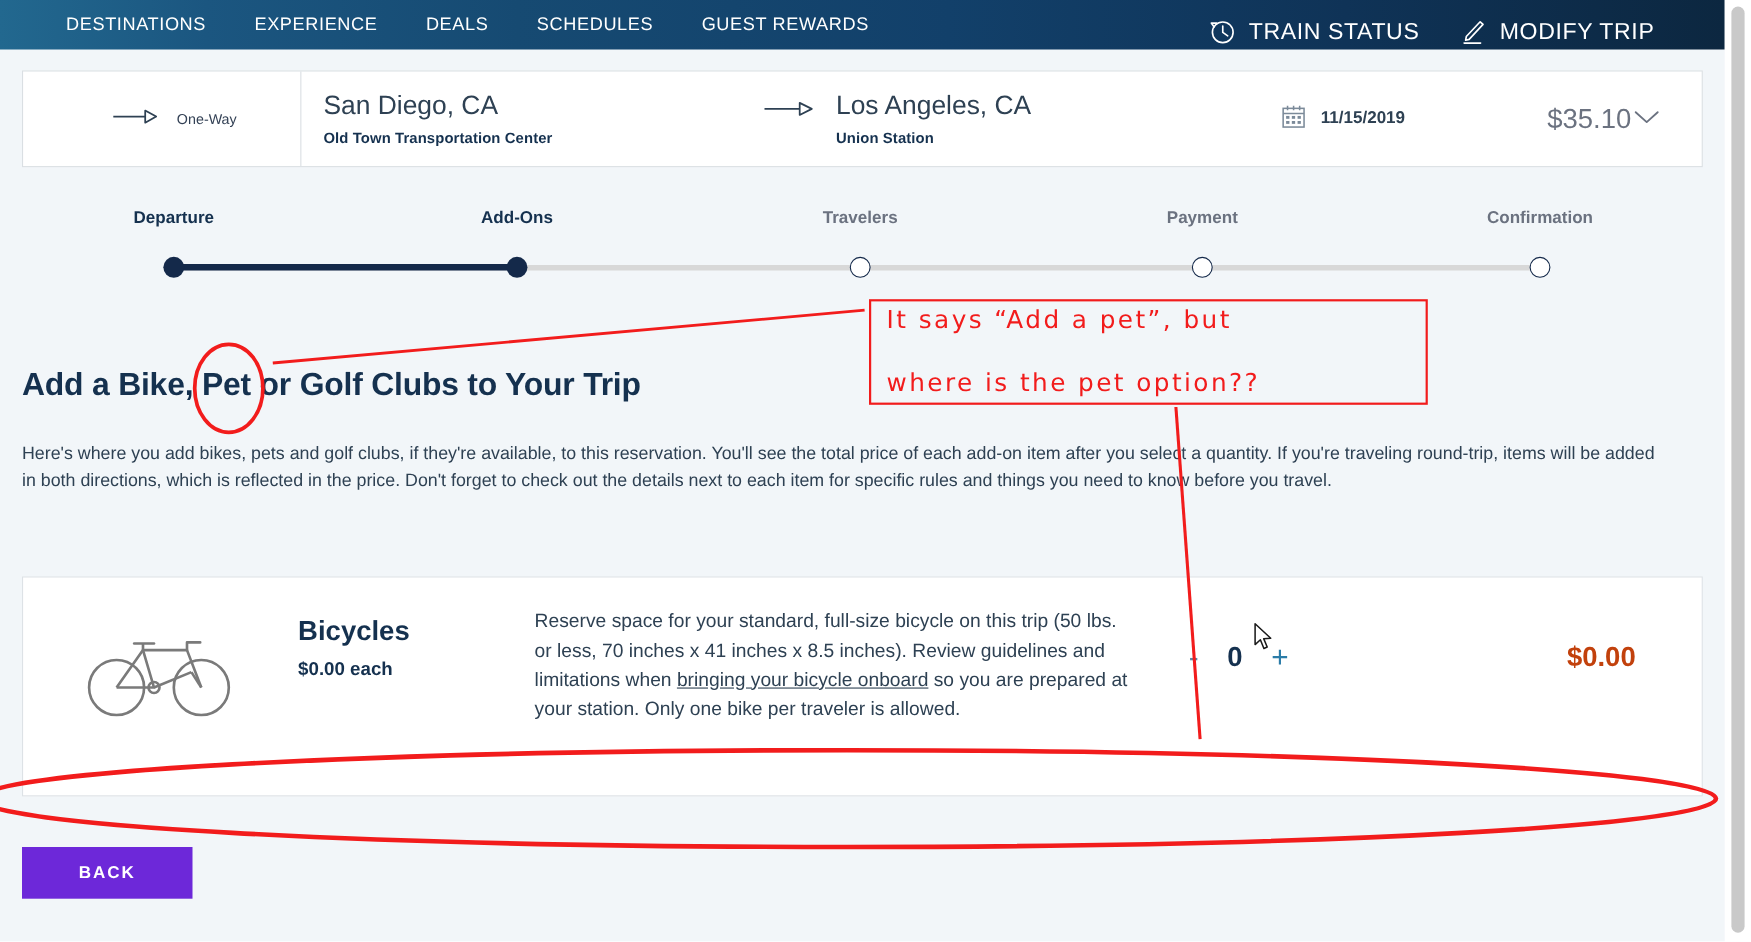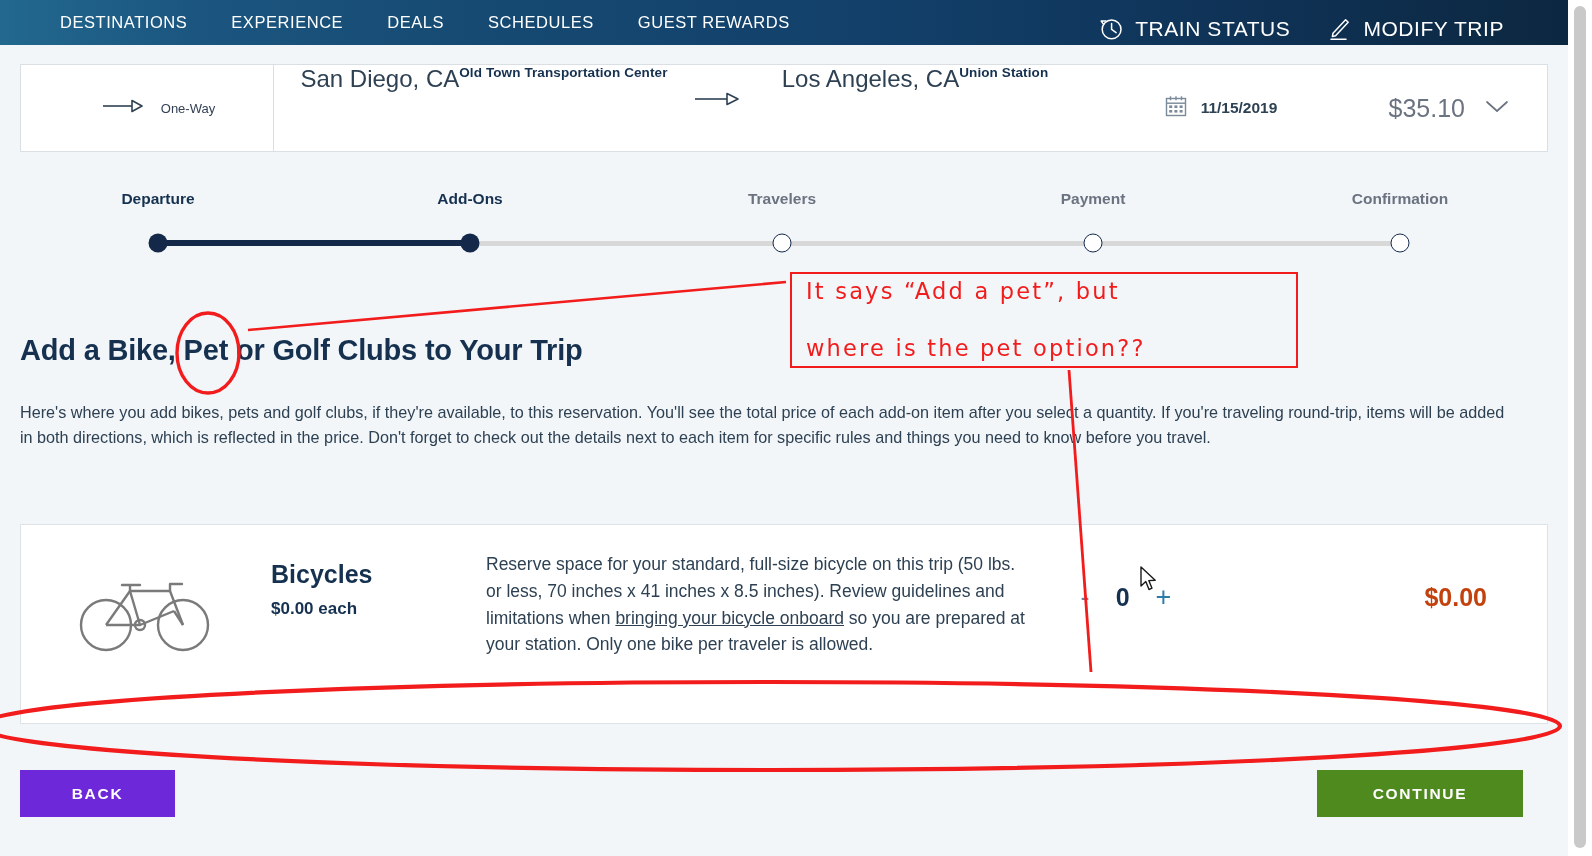--- a/index.html
+++ b/index.html
@@ -89,21 +89,21 @@
     width: 1528px;
     height: 88px;
     background: #ffffff;
     border: 1px solid #dadfe3;
     box-sizing: border-box;
     display: flex;
     align-items: stretch;
   }
   .trip-cell {
     display: flex;
-    flex-direction: row;
+    flex-direction: column;
     justify-content: center;
     box-sizing: border-box;
   }
   .trip-oneway {
     width: 253px;
     border-right: 1px solid #dadfe3;
     padding-left: 22px;
     flex-direction: row;
     align-items: center;
     gap: 16px;
@@ -144,21 +144,20 @@
   }
   .trip-date .d {
     font-size: 15.5px;
     font-weight: 700;
     color: #2e4153;
   }
   .trip-price {
     margin-left: auto;
     flex-direction: row;
     align-items: center;
-    gap: 18px;
     padding-right: 36px;
   }
   .trip-price .p {
     font-size: 25px;
     color: #6b7280;
     font-weight: 400;
   }
 
   
   .stepper {
@@ -539,21 +538,20 @@
       <div class="stepper-qty">
         <span class="qty-btn qty-minus">-</span>
         <span class="qty-val">0</span>
         <span class="qty-btn qty-plus">+</span>
       </div>
 
       <div class="addon-price">$0.00</div>
     </div>
 
     <div class="btn btn-back">BACK</div>
-    <div class="btn btn-continue">CONTINUE</div>
 
   </div>
 
   <div class="scroll-track">
     <div class="scroll-thumb"></div>
   </div>
 
   <svg class="anno-svg" viewBox="0 0 1592 856">
 
     <ellipse cx="208" cy="353" rx="31" ry="40" fill="none" stroke="#f21c1c" stroke-width="3.4"></ellipse>

